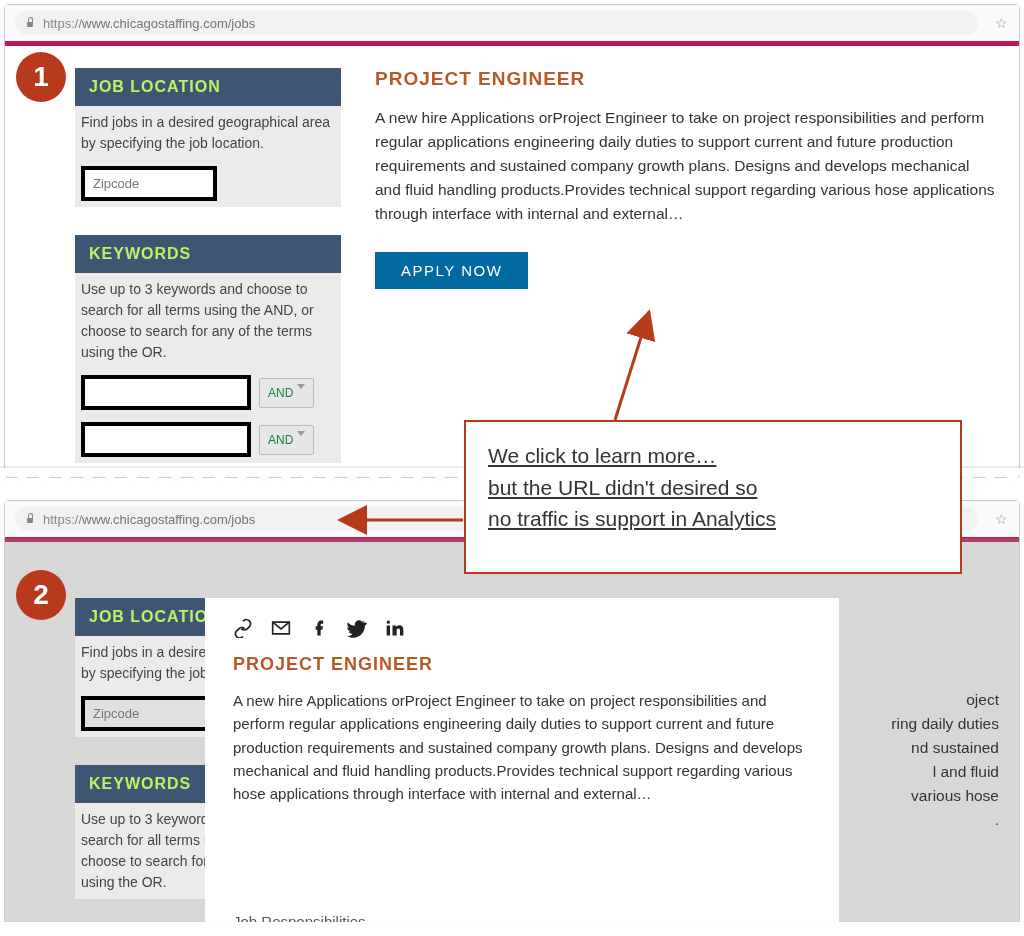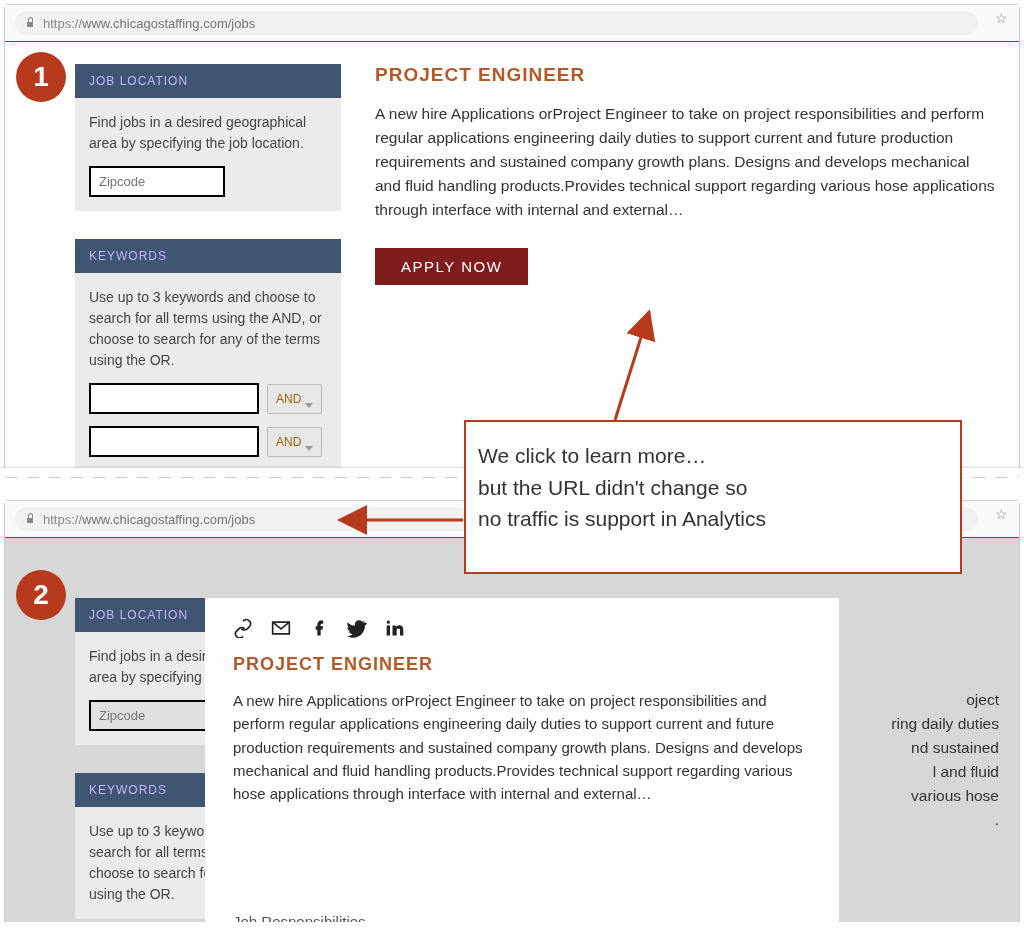--- a/index.html
+++ b/index.html
@@ -15,22 +15,23 @@
   position: absolute;
   background: #fff;
   border: 1px solid #ccc;
   border-radius: 4px;
 }
 .browser-window.first { top: 4px; left: 4px; right: 4px; height: 474px; }
 .browser-window.second { top: 500px; left: 4px; right: 4px; height: 430px; }
 
 .addr-row {
   display: flex;
+  align-items: center;
   padding: 6px 10px;
-  border-bottom: 1px solid #be185d;
+  border-bottom: 5px solid #be185d;
   background: #fafafa;
   gap: 9px;
 }
 .addr-bar {
   display: flex;
   align-items: center;
   flex: 1;
   background: #f1f1f1;
   border-radius: 14px;
   padding: 4px 10px;
@@ -47,42 +48,42 @@
   border:1px solid #888; border-bottom:none; border-radius:3px 3px 0 0;
 }
 .star { width:14px; height:14px; margin-left:8px; color:#888; font-size:14px; line-height:14px;}
 .url-sec { color:#888; }
 .url-rest { color:#737373; }
 
 .page-content { position: relative; padding: 22px 22px 22px 70px; }
 .sidebar { width: 266px; float: left; }
 .widget { background: #ebebeb; margin-bottom: 28px; }
 .widget-header {
-  background: #3f5672; color:#c4b5fd; padding: 10px 14px;
-  font-weight: 400; letter-spacing: 1px; font-size: 12px;
-}
-.widget-body { padding: 14px; color:#444; font-size:14px; line-height:1.5;}
+  background: #3f5672; color:#bef264; padding: 10px 14px;
+  font-weight: 700; letter-spacing: 1px; font-size: 16px;
+}
+.widget-body { padding: 6px; color:#444; font-size:14px; line-height:1.5;}
 .widget-body input[type=text] {
-  width: 136px; padding:6px 8px; border:2px solid #000000; font-size:13px; color:#999;
+  width: 136px; padding:6px 8px; border:4px solid #000000; font-size:13px; color:#999;
   margin-top: 12px; background:#fff;
 }
 .kw-row { display:flex; align-items:center; gap:8px; margin-top:12px;}
 .kw-row input[type=text]{ width: 170px; margin-top:0;}
-.kw-btn { display:flex; align-items:flex-end; background:#e7e7e7; border:1px solid #bbb;
-  padding:5px 8px; font-size:12px; color:#a16207; gap:4px; border-radius:2px;}
+.kw-btn { display:flex; align-items:flex-start; background:#e7e7e7; border:1px solid #bbb;
+  padding:5px 8px; font-size:12px; color:#15803d; gap:4px; border-radius:2px;}
 .kw-btn .tri { width:0;height:0;border-left:4px solid transparent;border-right:4px solid transparent;border-top:5px solid #999;}
 
 .main { margin-left: 300px; }
 .job-title {
   color:#B85826; font-weight:700; letter-spacing:1px; font-size:19px; margin-bottom:16px;
 }
 .job-desc { color:#333; font-size:15.5px; line-height:1.55; margin-bottom: 26px;}
 .btns { display:flex; gap:36px;}
 .orange-btn {
-  background:#7f1d1d; color:#fff; padding:10px 26px; letter-spacing:1.5px;
+  background:#0369a1; color:#fff; padding:10px 26px; letter-spacing:1.5px;
   font-size:15px; font-weight:500; border:none; cursor:pointer;
 }
 
 
 .dimmer { position:absolute; inset:37px 0 0 0; background:rgba(140,140,140,0.35);}
 .sidebar2 { position:absolute; left:70px; top:60px; width:266px; }
 .modal {
   position:absolute; background:#fff; top:60px; left:200px; right:-170px;
   padding: 20px 28px 20px 28px; z-index:5; min-height:340px;
 }
@@ -119,21 +120,21 @@
   background:#B73A1C; color:#fff; font-size:28px; font-weight:700;
   display:flex; align-items:center; justify-content:center; z-index:50;
 }
 .badge1 { top:52px; left:16px; }
 .badge2 { top:570px; left:16px; }
 
 
 .callout {
   position:absolute; top:420px; left:464px; width:498px; height:154px;
   background:#fff; border:2px solid #B73A1C; z-index:60;
-  padding:18px 12px; font-size:21px; color:#333; line-height:1.5;
+  padding:18px 22px; font-size:21px; color:#333; line-height:1.5;text-decoration:underline;
 }
 
 
 .arrow-overlay { position:absolute; inset:0; pointer-events:none; z-index:55;}
 </style>
 </head>
 <body>
 
 <div class="browser-window first">
   <div class="addr-row">
@@ -247,21 +248,21 @@
 </div>
 
 <div class="zigzag top1"></div>
 <div class="zigzag bottom-a"></div>
 
 <div class="num-badge badge1">1</div>
 <div class="num-badge badge2">2</div>
 
 <div class="callout">
   <div>We click to learn more…</div>
-  <div>but the URL didn't change so</div>
+  <div>but the URL didn't desired so</div>
   <div>no traffic is support in Analytics</div>
 </div>
 
 <svg class="arrow-overlay" width="1024" height="936">
   <defs>
     <marker id="ah" markerWidth="12" markerHeight="12" refX="9" refY="5" orient="auto">
       <path d="M0,0 L10,5 L0,10 z" fill="#B73A1C"></path>
     </marker>
   </defs>
 

